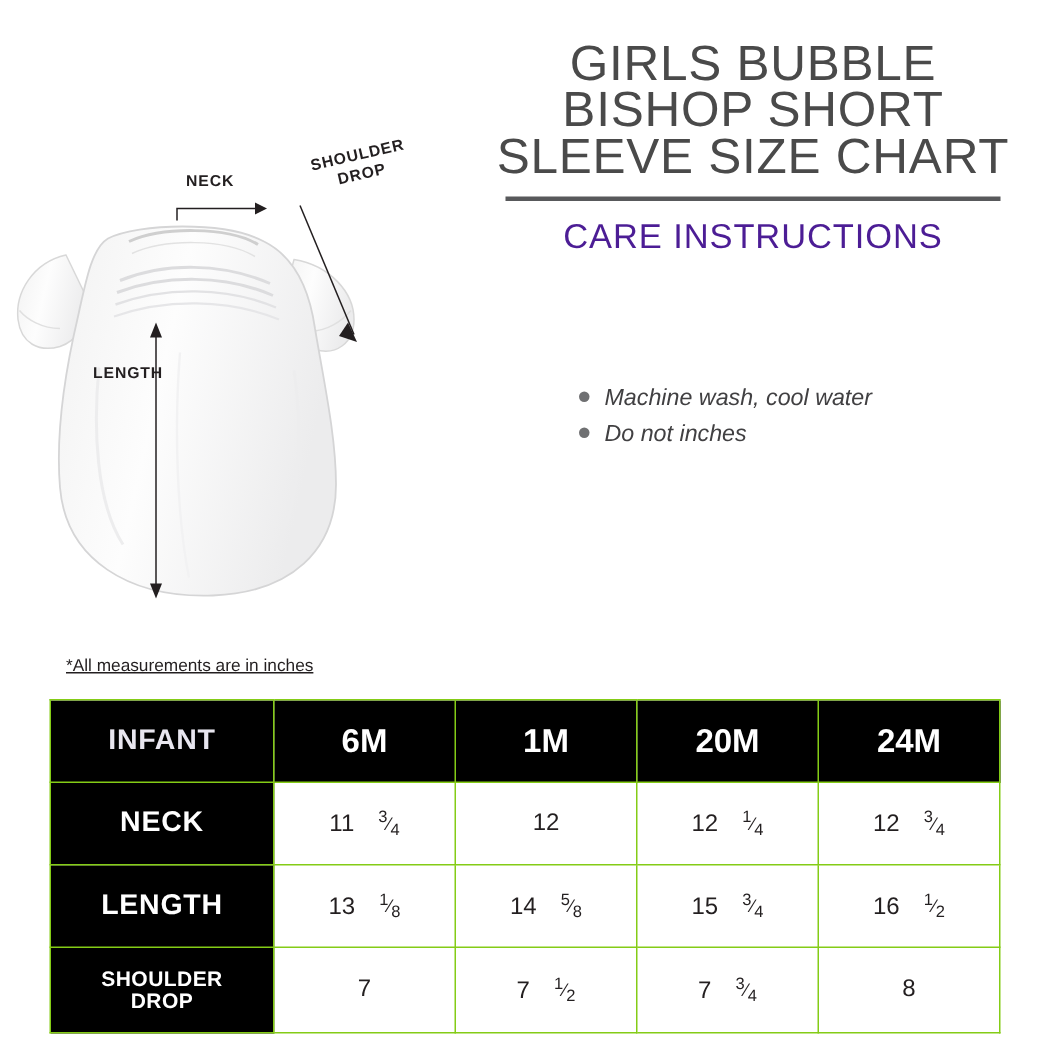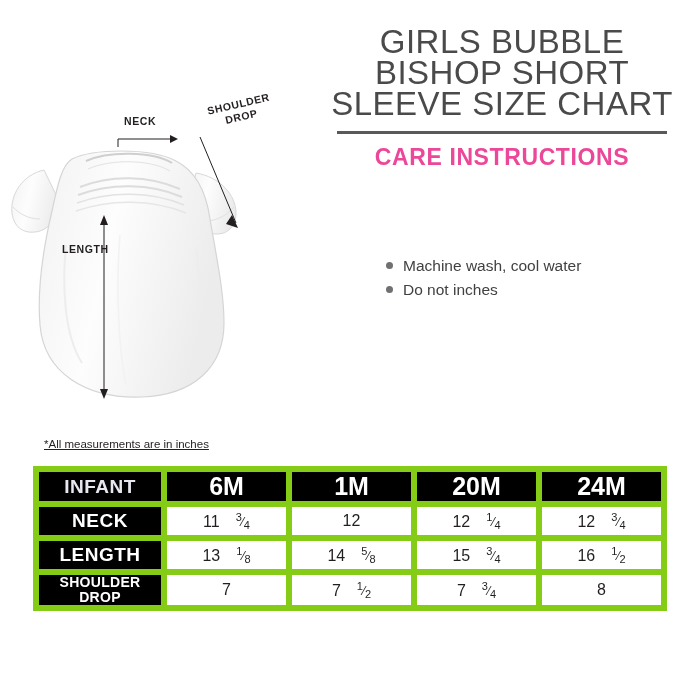--- a/index.html
+++ b/index.html
@@ -33,32 +33,33 @@
     text-transform: uppercase;
   }
   .rule {
     width: 330px;
     height: 3px;
     background: #58595b;
     margin: 12px auto 10px auto;
   }
   .care-title {
     font-size: 23px;
-    font-weight: bold;
+    font-weight: normal;
     letter-spacing: 0.6px;
-    color: #ec4899;
+    color: #4c1d95;
     text-transform: uppercase;
   }
 
   
   .care-list {
     position: absolute;
     left: 386px;
     top: 256px;
     width: 300px;
+    font-style: italic;
   }
   .care-item {
     display: flex;
     align-items: baseline;
     margin-bottom: 4px;
   }
   .care-bullet {
     width: 7px;
     height: 7px;
     background: #6f7072;
@@ -119,24 +120,24 @@
   
   .size-table {
     position: absolute;
     left: 33px;
     top: 466px;
     width: 634px;
     border-collapse: collapse;
     table-layout: fixed;
   }
   .size-table td {
-    border: 6px solid #84cc16;
+    border: 1px solid #84cc16;
     text-align: center;
     vertical-align: middle;
-    padding: 0;
+    padding: 13px;
     height: 28px;
   }
   .hdr-label {
     background: #000000;
     color: #ffffff;
     font-weight: bold;
     font-size: 19px;
     letter-spacing: 0.5px;
   }
   .hdr-label.infant {
@@ -144,21 +145,21 @@
   }
   .hdr-label.small {
     font-size: 14px;
     line-height: 15px;
     letter-spacing: 0.3px;
   }
   .hdr-size {
     background: #000000;
     color: #ffffff;
     font-weight: bold;
-    font-size: 25px;
+    font-size: 22px;
   }
   .cell {
     background: #ffffff;
     color: #231f20;
     font-size: 16px;
   }
   .frac {
     display: inline-block;
     font-size: 12px;
     vertical-align: 1px;

